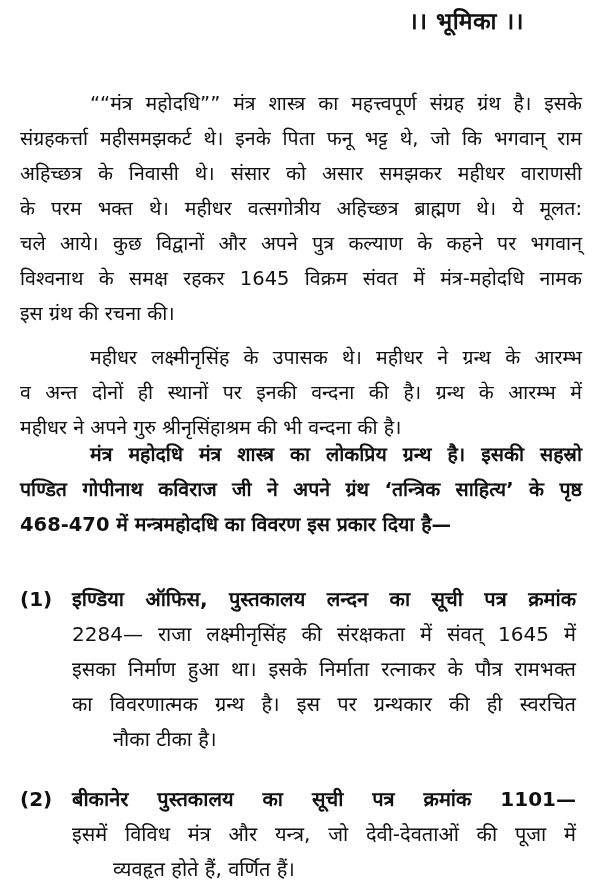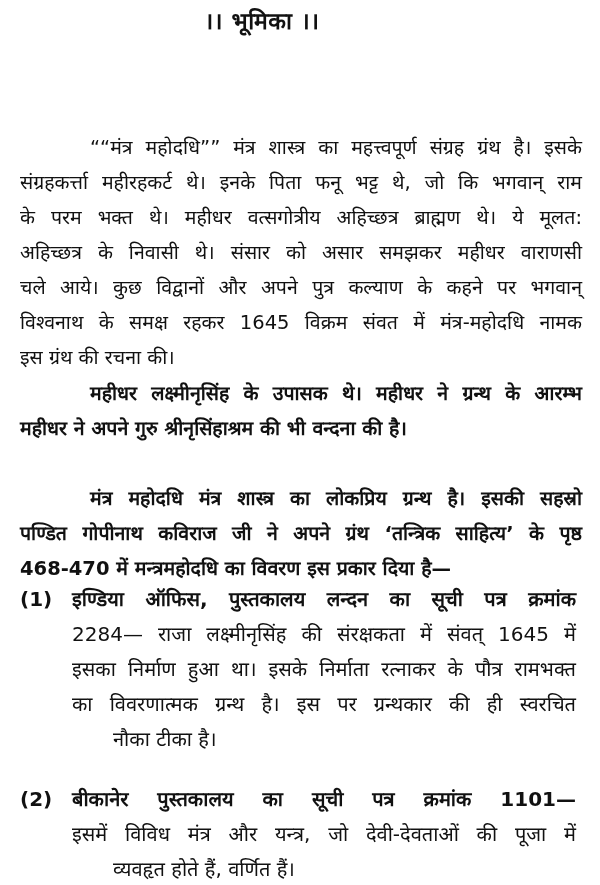--- a/index.html
+++ b/index.html
@@ -18,33 +18,32 @@
   .page {
     position: absolute;
     left: 0; top: 0;
     width: 600px; height: 885px;
   }
   .title {
     position: absolute;
     top: 4px;
     left: 0;
     width: 524px;
-    text-align: center;
+    text-align: right;
     font-size: 23px;
     font-weight: bold;
     letter-spacing: 0.5px;
   }
   .para {
     position: absolute;
     left: 20px;
     width: 562px;
     font-size: 19.5px;
     line-height: 35px;
     text-align: justify;
-    margin-top: 44px;
   }
   .para .line {
     display: block;
     white-space: nowrap;
     text-align-last: justify;
   }
   .para .line.last {
     text-align-last: left;
   }
   .para .line.indent {
@@ -81,30 +80,31 @@
 </style>
 </head>
 <body>
 
 <div class="page">
 
   <div class="title">।। भूमिका ।।</div>
 
   <div class="para" style="top:86px;">
     <span class="line indent">““मंत्र महोदधि”” मंत्र शास्त्र का महत्त्वपूर्ण संग्रह ग्रंथ है। इसके</span>
-    <span class="line">संग्रहकर्त्ता महीरहकर्ट थे। इनके पिता फनू भट्ट थे, जो कि भगवान् राम</span>
+    <span class="line">संग्रहकर्त्ता महीसमझकर्ट थे। इनके पिता फनू भट्ट थे, जो कि भगवान् राम</span>
+    <span class="line">अहिच्छत्र के निवासी थे। संसार को असार समझकर महीधर वाराणसी</span>
     <span class="line">के परम भक्त थे। महीधर वत्सगोत्रीय अहिच्छत्र ब्राह्मण थे। ये मूलत:</span>
-    <span class="line">अहिच्छत्र के निवासी थे। संसार को असार समझकर महीधर वाराणसी</span>
     <span class="line">चले आये। कुछ विद्वानों और अपने पुत्र कल्याण के कहने पर भगवान्</span>
     <span class="line">विश्वनाथ के समक्ष रहकर 1645 विक्रम संवत में मंत्र-महोदधि नामक</span>
     <span class="line last">इस ग्रंथ की रचना की।</span>
   </div>
 
-  <div class="para" style="top:332px;font-weight:bold;">
+  <div class="para" style="top:340px;">
     <span class="line indent">महीधर लक्ष्मीनृसिंह के उपासक थे। महीधर ने ग्रन्थ के आरम्भ</span>
+    <span class="line">व अन्त दोनों ही स्थानों पर इनकी वन्दना की है। ग्रन्थ के आरम्भ में</span>
     <span class="line last">महीधर ने अपने गुरु श्रीनृसिंहाश्रम की भी वन्दना की है।</span>
   </div>
 
   <div class="para" style="top:437px;font-weight:bold;">
     <span class="line indent">मंत्र महोदधि मंत्र शास्त्र का लोकप्रिय ग्रन्थ है। इसकी सहस्रो</span>
     <span class="line">पण्डित गोपीनाथ कविराज जी ने अपने ग्रंथ ‘तन्त्रिक साहित्य’ के पृष्ठ</span>
     <span class="line last">468-470 में मन्त्रमहोदधि का विवरण इस प्रकार दिया है—</span>
   </div>
 
   <div class="item" style="top:582px;">

